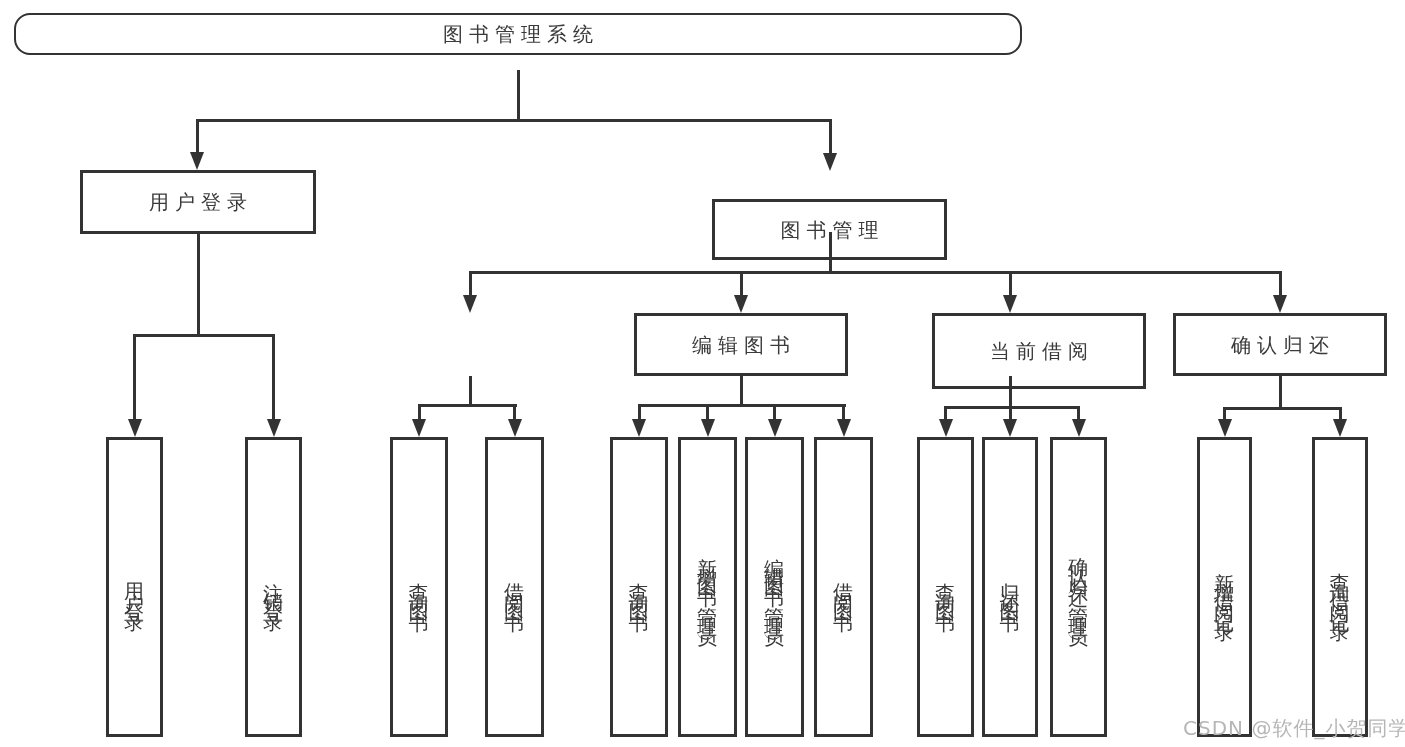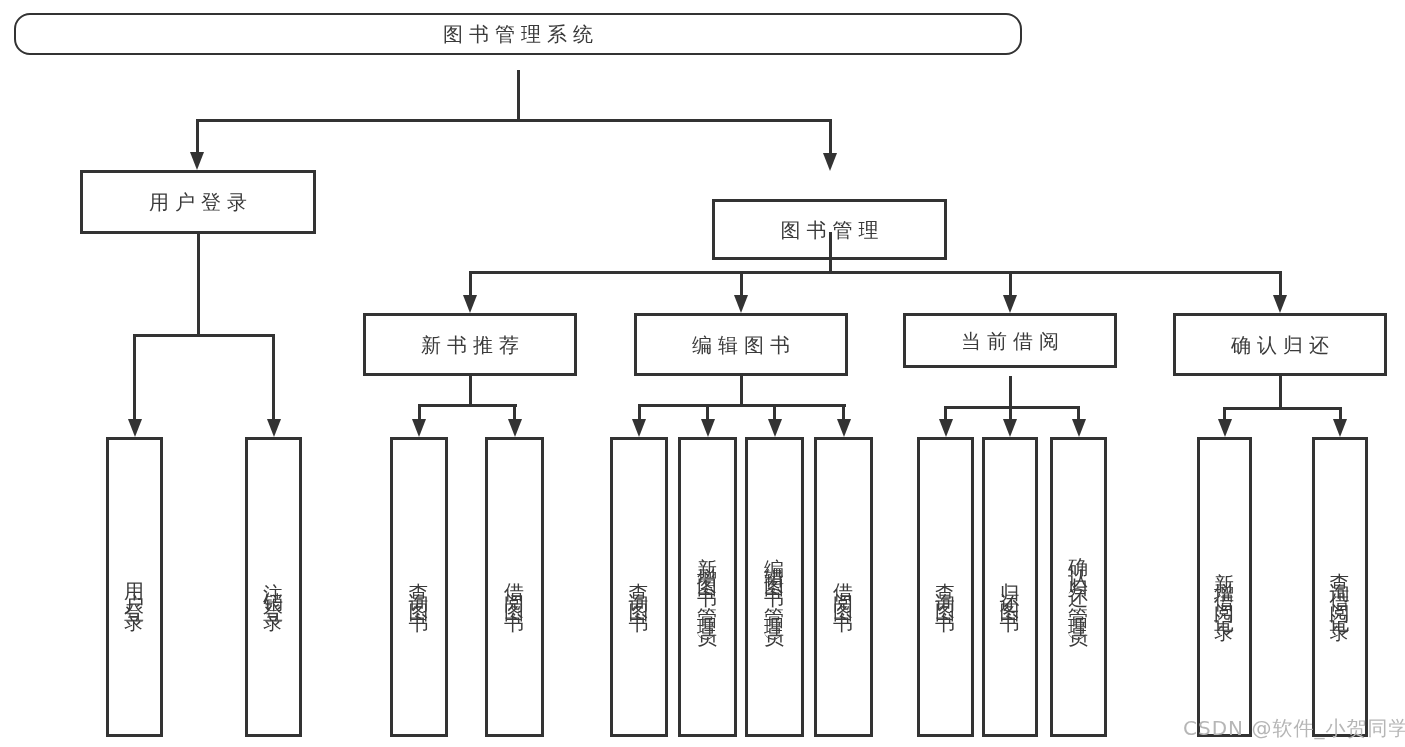--- a/index.html
+++ b/index.html
@@ -71,27 +71,24 @@
   <div class="hline" style="left:468.5px;top:270.5px;width:813px;"></div>
   <div class="vline" style="left:468.5px;top:270.5px;height:26px;"></div>
   <div class="vline" style="left:739.5px;top:270.5px;height:26px;"></div>
   <div class="vline" style="left:1008.5px;top:270.5px;height:26px;"></div>
   <div class="vline" style="left:1278.5px;top:270.5px;height:26px;"></div>
   <div class="arrow" style="left:463px;top:295px;"></div>
   <div class="arrow" style="left:734px;top:295px;"></div>
   <div class="arrow" style="left:1003px;top:295px;"></div>
   <div class="arrow" style="left:1273px;top:295px;"></div>
 
-  <div class="box" style="left:363px;top:313px;width:214px;height:63px;">
-    <span class="hlbl">新书推荐</span>
-  </div>
   <div class="box" style="left:634px;top:313px;width:214px;height:63px;">
     <span class="hlbl">编辑图书</span>
   </div>
-  <div class="box" style="left:903px;top:313px;width:214px;height:55px;">
+  <div class="box" style="left:932px;top:313px;width:214px;height:76px;">
     <span class="hlbl">当前借阅</span>
   </div>
   <div class="box" style="left:1173px;top:313px;width:214px;height:63px;">
     <span class="hlbl">确认归还</span>
   </div>
 
   <div class="vline" style="left:468.5px;top:376px;height:31px;"></div>
   <div class="hline" style="left:417.5px;top:404px;width:99px;"></div>
   <div class="vline" style="left:417.5px;top:404px;height:17px;"></div>
   <div class="vline" style="left:513px;top:404px;height:17px;"></div>

